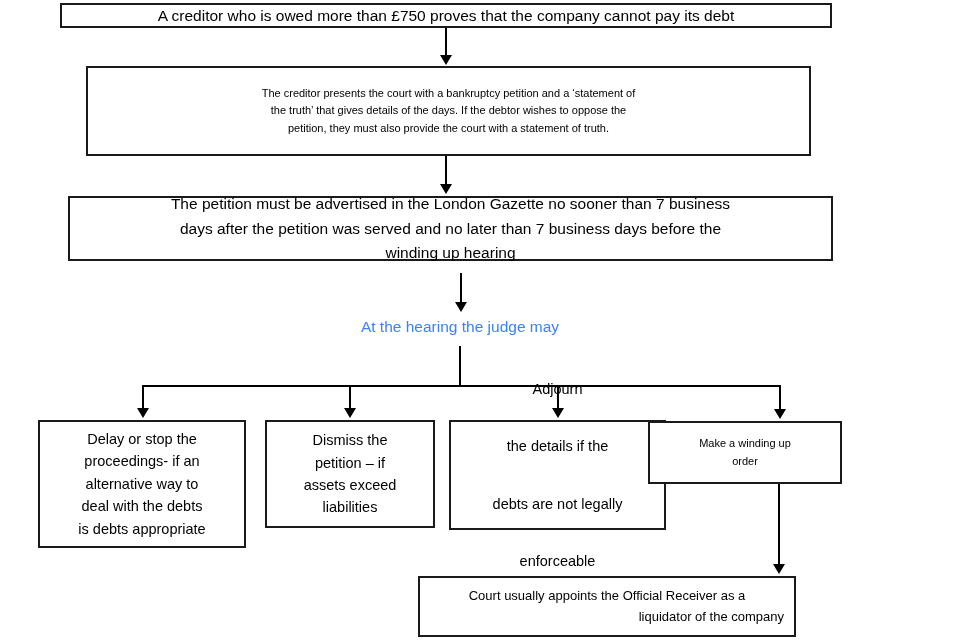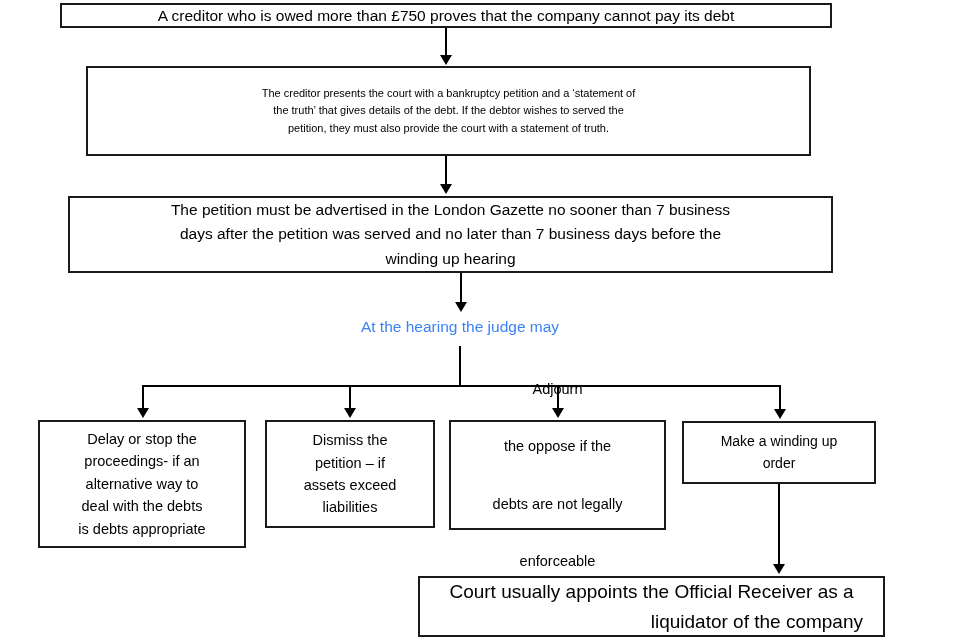--- a/index.html
+++ b/index.html
@@ -55,28 +55,28 @@
     width: 0;
     height: 0;
     border-left: 6px solid transparent;
     border-right: 6px solid transparent;
     border-top: 10px solid #000000;
   }
 
   
   #node-creditor-owed   { left: 60px;  top: 3px;   width: 772px; height: 25px;  font-size: 15.5px; }
   #node-petition-filed  { left: 86px;  top: 66px;  width: 725px; height: 90px;  font-size: 11px; }
-  #node-advertise       { left: 68px;  top: 196px; width: 765px; height: 77px;  font-size: 15.5px; }
+  #node-advertise       { left: 68px;  top: 196px; width: 765px; height: 65px;  font-size: 15.5px; }
   #label-hearing        { left: 340px; top: 318px; width: 240px; font-size: 15.5px; }
   #node-delay-stop      { left: 38px;  top: 420px; width: 208px; height: 128px; font-size: 14.5px; }
   #node-dismiss         { left: 265px; top: 420px; width: 170px; height: 108px; font-size: 14.5px; }
   #node-adjourn         { left: 449px; top: 420px; width: 217px; height: 110px; font-size: 14.5px; gap: 35px; }
-  #node-winding-up      { left: 682px; top: 421px; width: 194px; height: 63px;  font-size: 14px; }
-  #node-official-receiver { left: 418px; top: 576px; width: 467px; height: 61px; font-size: 19px;
-                            align-items: stretch; justify-content: center; padding: 0 20px; }
+  #node-winding-up      { left: 648px; top: 421px; width: 194px; height: 63px;  font-size: 11px; }
+  #node-official-receiver { left: 418px; top: 576px; width: 378px; height: 61px; font-size: 13px;
+                            align-items: stretch; justify-content: center; padding: 0 10px; }
   #node-official-receiver .ln { text-align: center; }
   #node-official-receiver .ln.right { text-align: right; }
 
   
   #conn1-line  { left: 445px; top: 28px;  height: 28px; }
   #conn1-arrow { left: 440px; top: 55px; }
   
   #conn2-line  { left: 445px; top: 156px; height: 29px; }
   #conn2-arrow { left: 440px; top: 184px; }
   
@@ -105,21 +105,21 @@
 
   <div class="node" id="node-creditor-owed">
     <span class="ln">A creditor who is owed more than £750 proves that the company cannot pay its debt</span>
   </div>
 
   <div class="vline" id="conn1-line"></div>
   <div class="arrowhead" id="conn1-arrow"></div>
 
   <div class="node" id="node-petition-filed">
     <span class="ln">The creditor presents the court with a bankruptcy petition and a ‘statement of</span>
-    <span class="ln">the truth’ that gives details of the debt.  If the debtor wishes to served the</span>
+    <span class="ln">the truth’ that gives details of the days.  If the debtor wishes to oppose the</span>
     <span class="ln">petition, they must also provide the court with a statement of truth.</span>
   </div>
 
   <div class="vline" id="conn2-line"></div>
   <div class="arrowhead" id="conn2-arrow"></div>
 
   <div class="node" id="node-advertise">
     <span class="ln">The petition must be advertised in the London Gazette no sooner than 7 business</span>
     <span class="ln">days after the petition was served and no later than 7 business days before the</span>
     <span class="ln">winding up hearing</span>
@@ -152,21 +152,21 @@
 
   <div class="node" id="node-dismiss">
     <span class="ln">Dismiss the</span>
     <span class="ln">petition – if</span>
     <span class="ln">assets exceed</span>
     <span class="ln">liabilities</span>
   </div>
 
   <div class="node" id="node-adjourn">
     <span class="ln">Adjourn</span>
-    <span class="ln">the oppose if the</span>
+    <span class="ln">the details if the</span>
     <span class="ln">debts are not legally</span>
     <span class="ln">enforceable</span>
   </div>
 
   <div class="node" id="node-winding-up">
     <span class="ln">Make a winding up</span>
     <span class="ln">order</span>
   </div>
 
   <div class="vline" id="conn5-line"></div>

